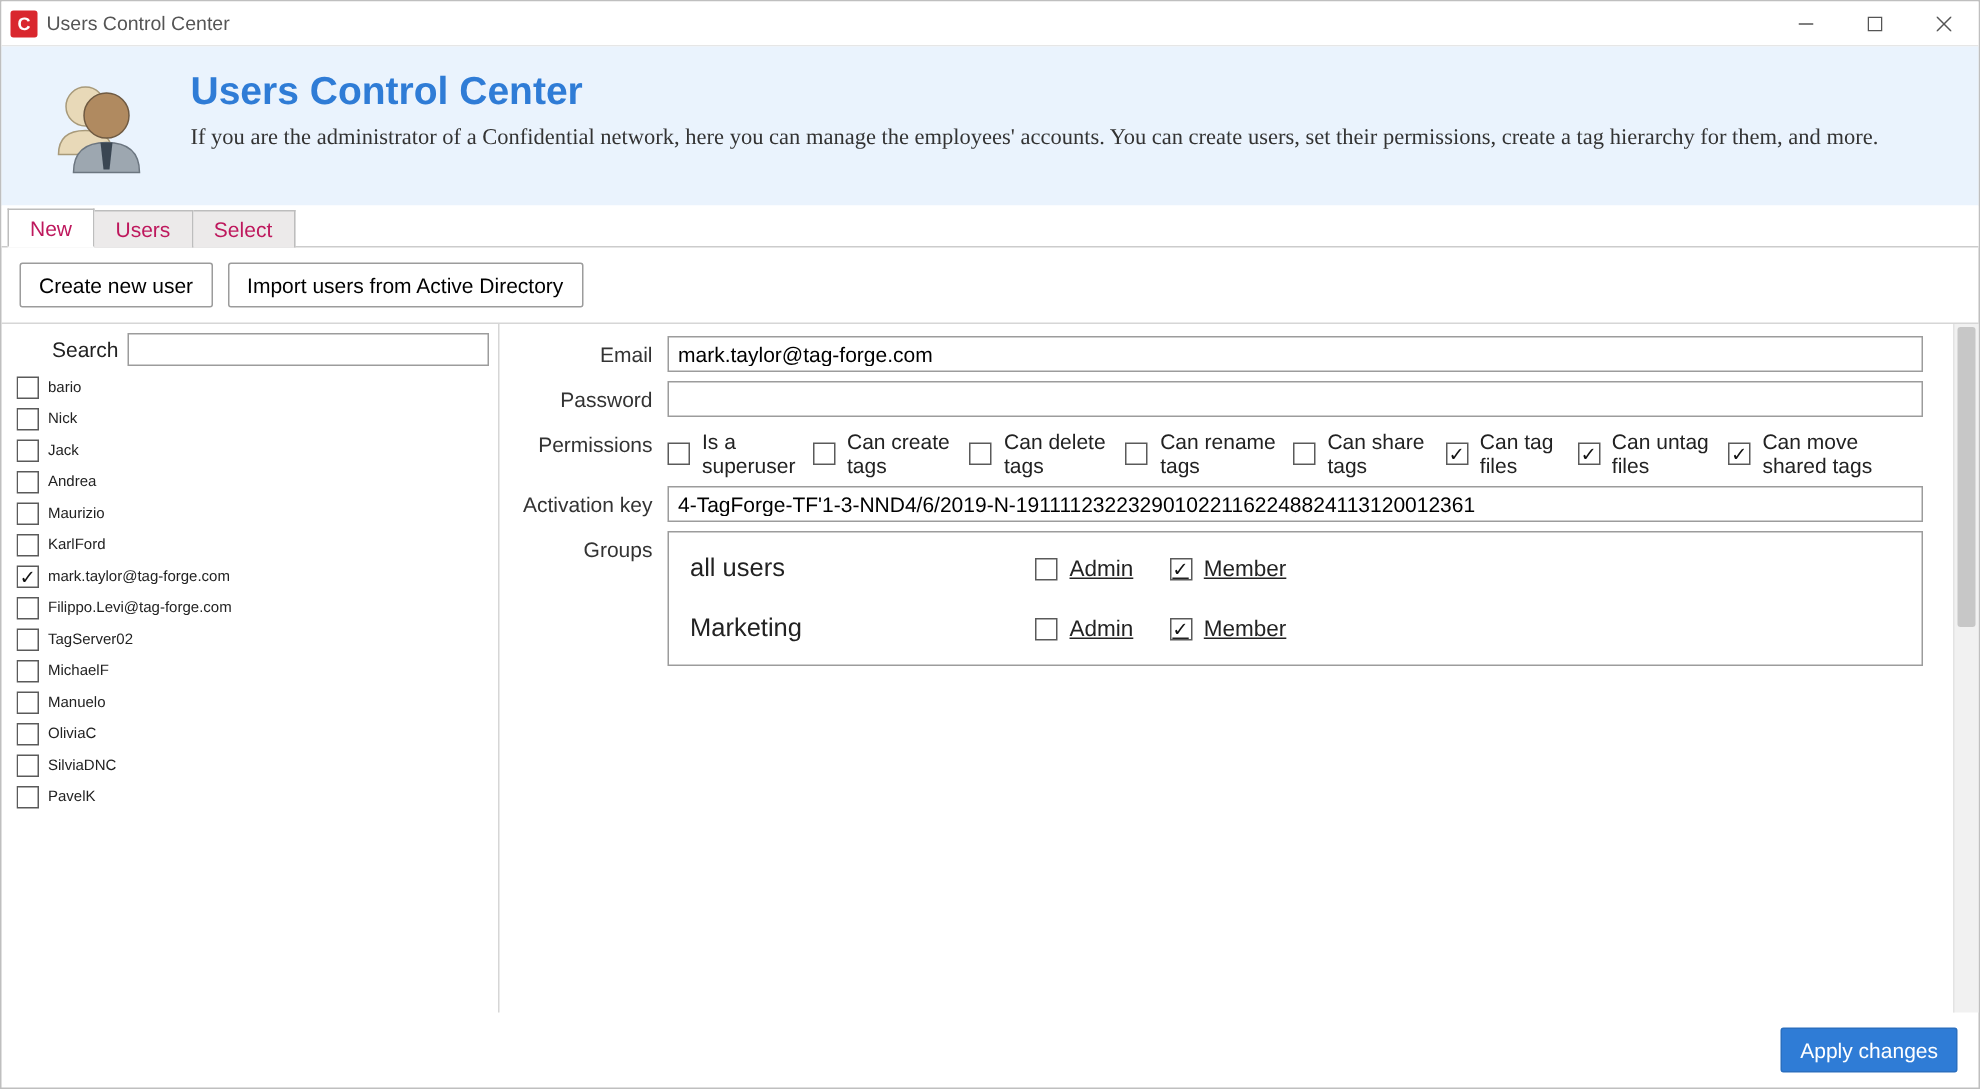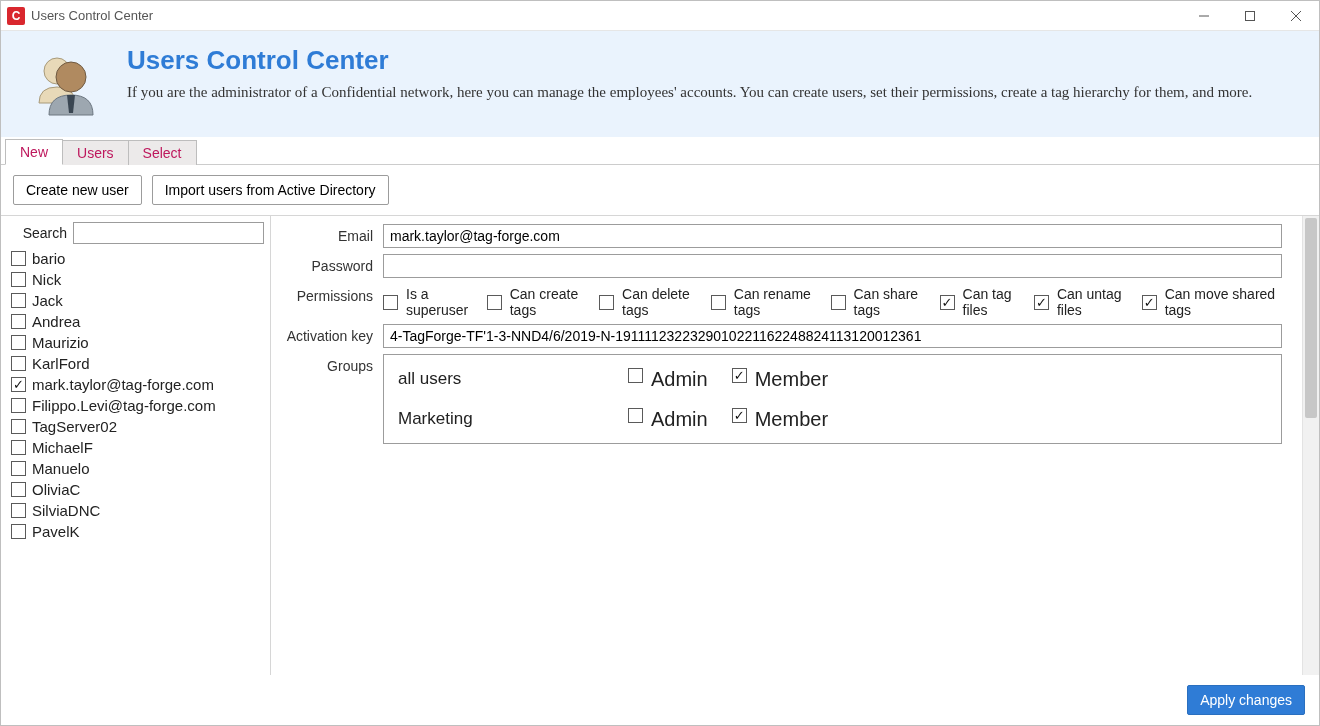--- a/index.html
+++ b/index.html
@@ -23,40 +23,40 @@
   .tabbar { display:flex; align-items:flex-end; padding-left:4px; border-bottom:1px solid #ccc; background:#fff; height:28px; }
   .tab { padding:4px 14px; border:1px solid #bdbdbd; border-bottom:none; background:#eceaea; color:#be185d; margin-right:0; font-size:14px; position:relative; top:1px; }
   .tab.active { background:#fff; border-bottom:1px solid #fff; }
   .tab + .tab { border-left:none; }
   
   .action-row { padding:10px 12px; display:flex; gap:10px; }
   .btn { border:1px solid #9c9c9c; background:#fff; padding:6px 12px; font-size:14px; border-radius:2px; }
   .btn.primary { background:#2f7cd6; color:#fff; border-color:#2a6fbf; }
   
   .body { flex:1; display:flex; min-height:0; border-top:1px solid #d6d6d6; }
-  .left-pane { width:270px; border-right:1px solid #d6d6d6; padding:6px 0 6px 10px; display:flex; flex-direction:column; }
+  .left-pane { width:332px; border-right:1px solid #d6d6d6; padding:6px 0 6px 10px; display:flex; flex-direction:column; }
   .search-row { display:flex; align-items:center; margin-bottom:4px; padding-right:6px; }
   .search-label { width:74px; text-align:right; padding-right:6px; font-size:14px; }
   .search-input { flex:1; border:1px solid #9c9c9c; height:22px; padding:1px 4px; font-size:14px; }
   .user-list { flex:1; overflow:auto; }
-  .user-item { display:flex; align-items:center; height:21px; font-size:15px; }
+  .user-item { display:flex; align-items:center; height:21px; font-size:10px; }
   .chk { width:15px; height:15px; border:1px solid #5a5a5a; margin-right:6px; display:inline-flex; align-items:center; justify-content:center; background:#fff; flex:0 0 15px; }
   .chk.checked::after { content:"✓"; font-size:13px; line-height:1; color:#111; }
   
   .right-pane { flex:1; position:relative; display:flex; }
   .form-scroll { flex:1; overflow:hidden; padding:8px 20px 8px 8px; }
   .form-row { display:flex; align-items:flex-start; margin-bottom:6px; }
   .form-label { width:104px; text-align:right; padding-right:10px; padding-top:4px; font-size:14px; color:#333; flex:0 0 104px; }
   .text-input { flex:1; border:1px solid #9c9c9c; height:24px; padding:2px 6px; font-size:14px; }
   .perm-list { flex:1; display:flex; flex-direction:row; gap:8px; padding-top:2px; }
   .perm-item { display:flex; align-items:center; font-size:14px; }
   .groups-box { flex:1; border:1px solid #9c9c9c; padding:4px 0; }
   .group-row { display:flex; align-items:center; height:40px; padding:0 14px; }
   .group-name { flex:0 0 230px; font-size:17px; }
-  .group-chk-wrap { display:flex; margin-right:24px; font-size:20px; }
+  .group-chk-wrap { display:flex; align-items:center; margin-right:24px; font-size:15px;text-decoration:underline; }
   .group-chk-wrap .chk { margin-right:8px; }
   
   .vscroll { width:17px; background:#f1f1f1; border-left:1px solid #e3e3e3; position:relative; }
   .vscroll .thumb { position:absolute; left:2px; right:2px; top:2px; height:200px; background:#c7c7c7; border-radius:2px; }
   
   .footer { padding:10px 14px; display:flex; justify-content:flex-end; border-top:0; }
 </style>
 </head>
 <body>
 

